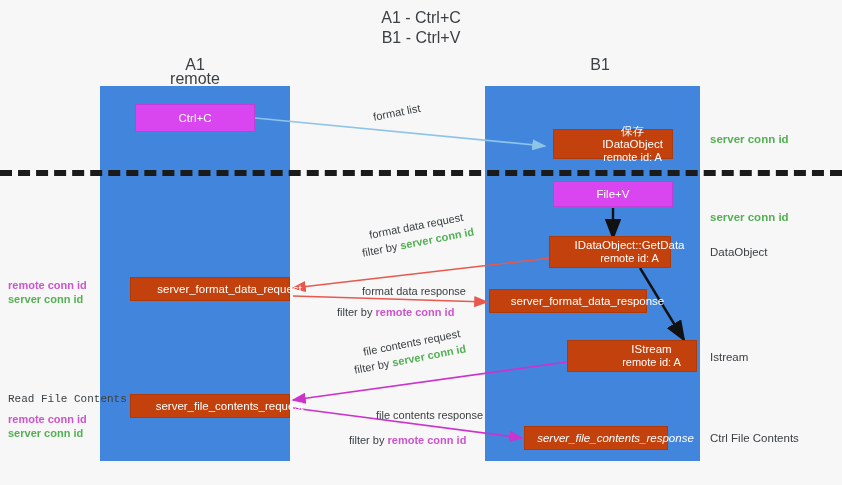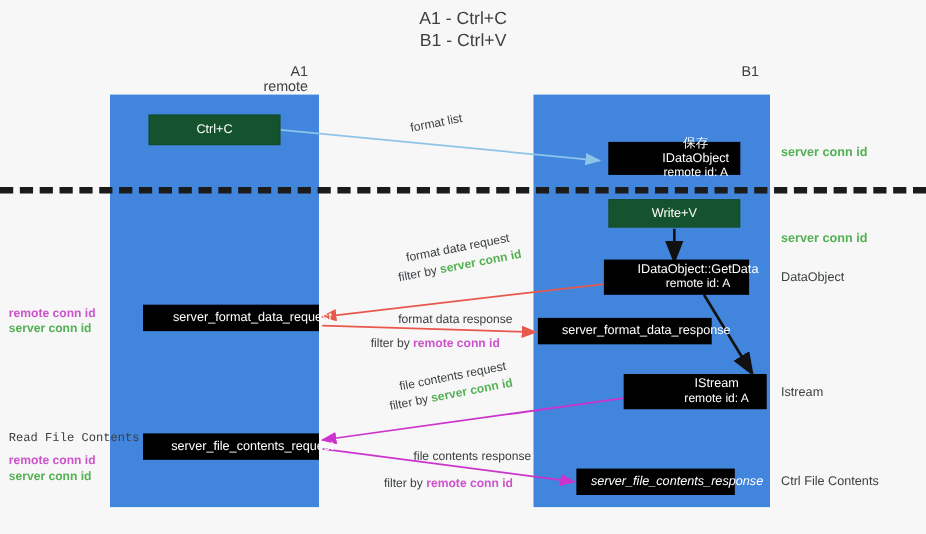--- a/index.html
+++ b/index.html
@@ -13,32 +13,32 @@
   }
   #stage{position:absolute;left:0;top:0;width:842px;height:485px;}
 
   .title{
     position:absolute;left:0;top:8px;width:842px;
     text-align:center;font-size:16px;line-height:20px;color:#3c4043;
   }
 
   .lane{position:absolute;background:#4285dd;}
   .lane-head{
-    position:absolute;text-align:right;font-size:13px;line-height:14px;color:#3c4043;
+    position:absolute;text-align:center;font-size:16px;line-height:14px;color:#3c4043;
   }
 
   .box{
     position:absolute;box-sizing:border-box;
     display:flex;align-items:center;justify-content:center;
     flex-direction:column;
     color:#ffffff;font-size:11.5px;line-height:13px;text-align:center;
     border:1px solid rgba(0,0,0,.10);
   }
-  .box.green{background:#14532d;text-align:center;}
-  .box.orange{background:#000000;padding-left:39px;}
+  .box.green{background:#d946ef;text-align:center;}
+  .box.orange{background:#c2410c;padding-left:39px;}
   .box .l2{font-size:11px;}
 
   .dashed{
     position:absolute;left:0;top:170px;width:842px;height:0;
     border-top:6px dashed #1b1b1b;
   }
 
   svg.wires{position:absolute;left:0;top:0;width:842px;height:485px;overflow:visible;}
 
   .lbl{
@@ -111,24 +111,24 @@
   <div class="box green" style="left:135px;top:104px;width:120px;height:28px;">
     <span>Ctrl+C</span>
   </div>
 
   <div class="box orange" style="left:553px;top:129px;width:120px;height:30px;">
     <span>保存IDataObject</span>
     <span class="l2">remote id: A</span>
   </div>
 
   <div class="box green" style="left:553px;top:181px;width:120px;height:26px;">
-    <span>Write+V</span>
+    <span>File+V</span>
   </div>
 
-  <div class="box orange" style="left:549px;top:236px;width:132px;height:32px;">
+  <div class="box orange" style="left:549px;top:236px;width:122px;height:32px;">
     <span>IDataObject::GetData</span>
     <span class="l2">remote id: A</span>
   </div>
 
   <div class="box orange" style="left:567px;top:340px;width:130px;height:32px;">
     <span>IStream</span>
     <span class="l2">remote id: A</span>
   </div>
 
   <div class="box orange" style="left:130px;top:277px;width:160px;height:24px;">

